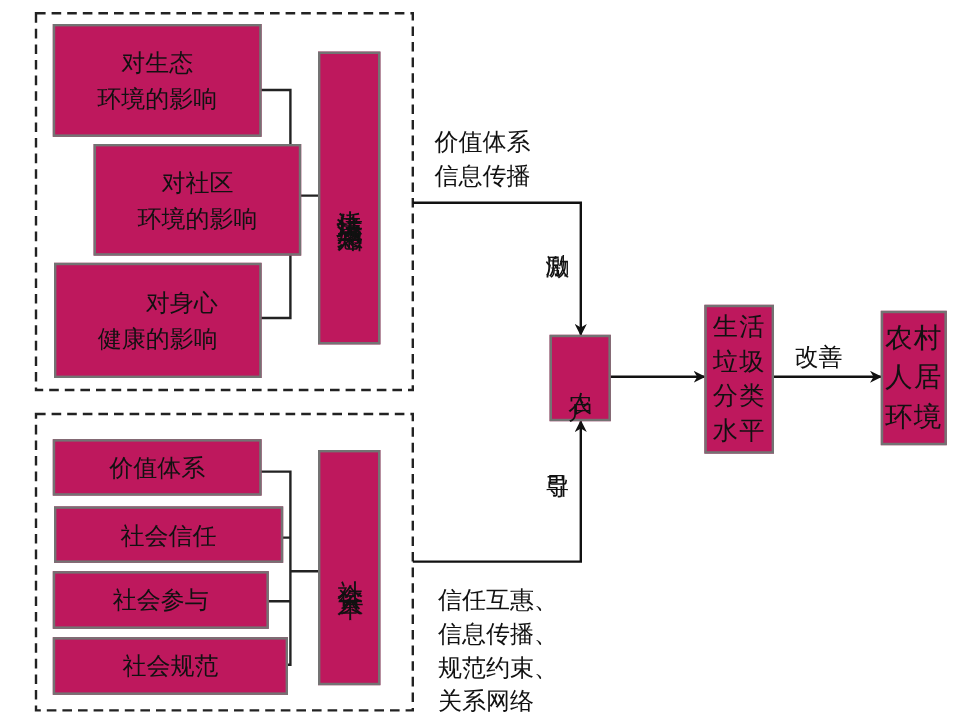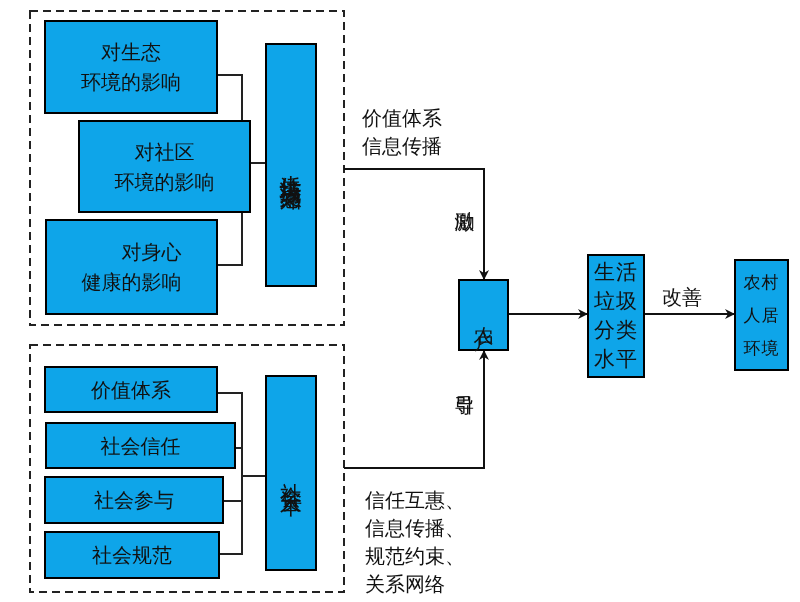--- a/index.html
+++ b/index.html
@@ -1,19 +1,19 @@
 <!DOCTYPE html>
 <html><head>
 <meta charset="utf-8">
 <style>
   html, body { margin: 0; padding: 0; background: #ffffff; }
   body { width: 800px; height: 602px; position: relative; overflow: hidden;
          font-family: "DejaVu Sans", sans-serif; color: #111; }
   svg { position: absolute; left: 0; top: 0; }
-  .box { position: absolute; border: 2px solid #000000; box-sizing: border-box; background: #0ea5e9;
+  .box { position: absolute; border: 2px solid #737373; box-sizing: border-box; background: #be185d;
          display: flex; align-items: center; justify-content: center; text-align: center; }
   .t { font-size: 20px; line-height: 30px; white-space: pre-line; }
   .vt { font-size: 22px; line-height: 29px; writing-mode: vertical-rl; text-orientation: upright; letter-spacing: 2px; }
   .lbl { position: absolute; font-size: 20px; line-height: 28px; white-space: pre-line; }
   .vlbl { position: absolute; font-size: 20px; line-height: 28px; writing-mode: vertical-rl; text-orientation: upright; }
   .grid2 { font-size: 20px; line-height: 27px; white-space: pre-line; letter-spacing: 1px; }
 </style>
 </head>
 <body>
 
@@ -63,21 +63,21 @@
 
 <div class="box" style="left:44px;top:366px;width:174px;height:47px;">
   <span class="t">价值体系</span>
 </div>
 <div class="box" style="left:45px;top:422px;width:191px;height:47px;">
   <span class="t">社会信任</span>
 </div>
 <div class="box" style="left:44px;top:476px;width:180px;height:48px;">
   <span class="t">社会参与</span>
 </div>
-<div class="box" style="left:44px;top:531px;width:176px;height:48px;">
+<div class="box" style="left:44px;top:531px;width:196px;height:48px;">
   <span class="t">社会规范</span>
 </div>
 <div class="box" style="left:265px;top:375px;width:52px;height:196px;">
   <span class="vt" style="line-height:30px;letter-spacing:4px;">社会资本</span>
 </div>
 
 <div class="lbl" style="left:362px;top:104px;">价值体系
 信息传播</div>
 <div class="vlbl" style="left:451px;top:196px;">激励</div>
 <div class="vlbl" style="left:451px;top:380px;">引导</div>
@@ -90,16 +90,16 @@
 <div class="box" style="left:458px;top:279px;width:51px;height:72px;">
   <span class="vt" style="font-size:20px;letter-spacing:4px;">农户</span>
 </div>
 <div class="box" style="left:587px;top:254px;width:58px;height:124px;">
   <span class="grid2" style="width:44px;text-align:center;font-size:21px;line-height:29px;word-break:break-all;" id="cls">生活
 垃圾
 分类
 水平</span>
 </div>
 <div class="box" style="left:734px;top:259px;width:55px;height:112px;">
-  <span class="grid2" style="font-size:17px;line-height:33px;">农村
+  <span class="grid2" style="font-size:23px;line-height:33px;">农村
 人居
 环境</span>
 </div>
 
 </body></html>

